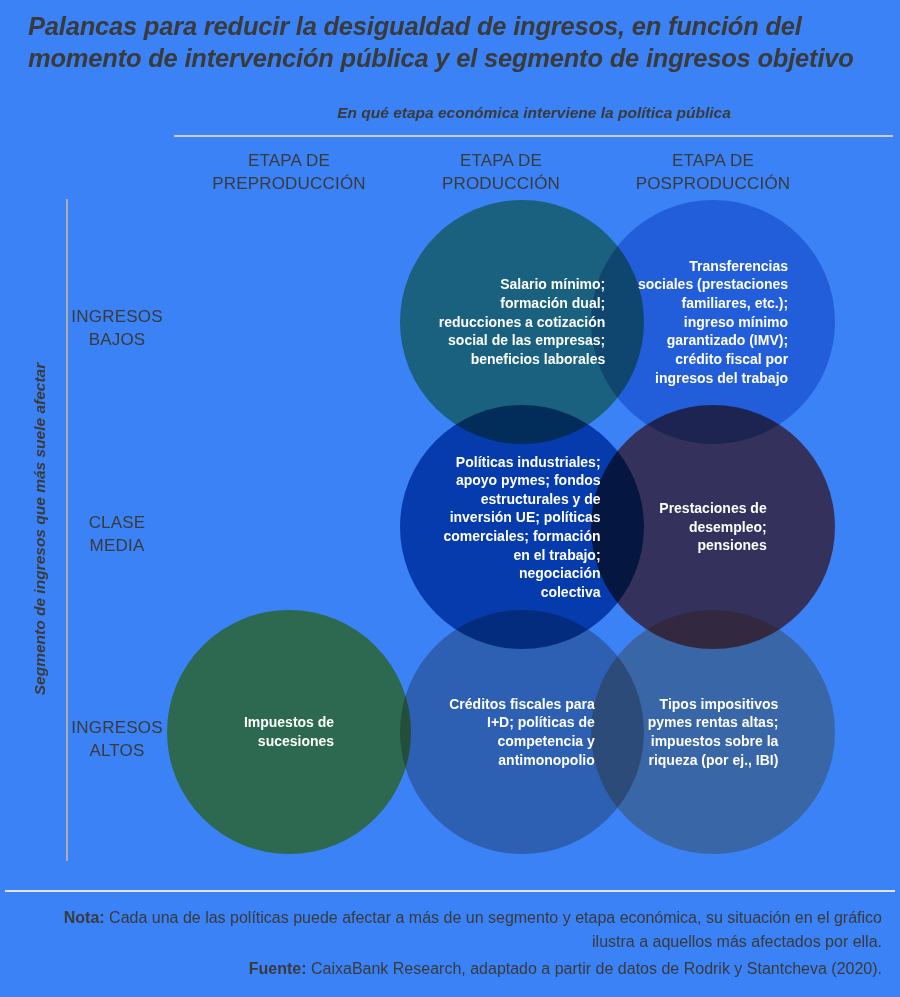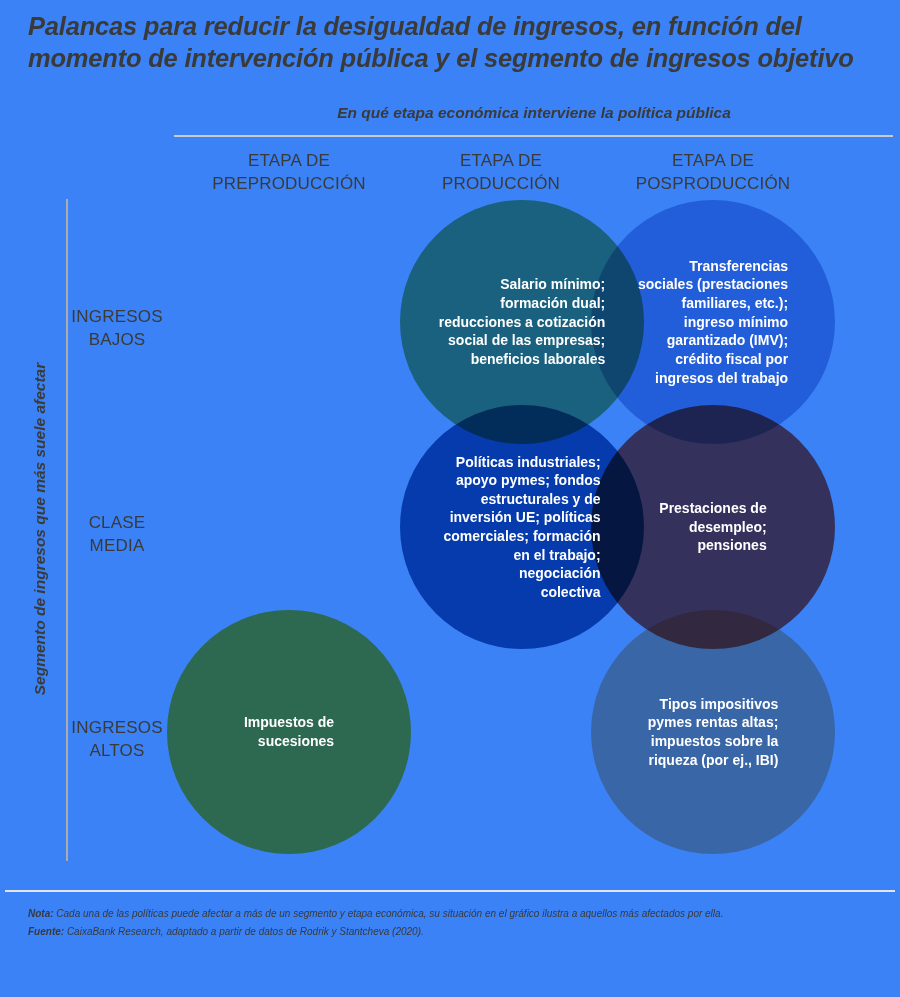--- a/index.html
+++ b/index.html
@@ -86,21 +86,21 @@
     z-index: 5;
   }
   .footer-rule {
     position: absolute;
     left: 5px; top: 890px; width: 890px; height: 2px;
     background: #E3E3E3;
   }
   .footer {
     position: absolute;
     left: 28px; top: 906px; width: 854px;
-    font-size: 10px; font-style: italic; line-height: 1.5;
+    font-size: 16px; line-height: 1.5; text-align: right;
   }
   .footer p { margin: 0 0 3px 0; }
   .footer .lbl { font-weight: bold; }
 </style>
 </head>
 <body>
 
 <div id="page">
 
   <div class="title">Palancas para reducir la desigualdad de ingresos, en función del
@@ -159,20 +159,27 @@
     <div class="circle" style="background: rgb(223, 98, 96);"></div>
     <div class="cell-label">Prestaciones de
 desempleo;
 pensiones</div>
   </div>
   <div class="cell r2 c0">
     <div class="circle" style="background: rgb(189, 206, 83);"></div>
     <div class="cell-label">Impuestos de
 sucesiones</div>
   </div>
+  <div class="cell r2 c1">
+    <div class="circle" style="background: rgb(193, 189, 186);"></div>
+    <div class="cell-label">Créditos fiscales para
+I+D; políticas de
+competencia y
+antimonopolio</div>
+  </div>
   <div class="cell r2 c2">
     <div class="circle" style="background: rgb(246, 200, 173);"></div>
     <div class="cell-label">Tipos impositivos
 pymes rentas altas;
 impuestos sobre la
 riqueza (por ej., IBI)</div>
   </div>
 
   <div class="footer-rule"></div>
   <div class="footer">

